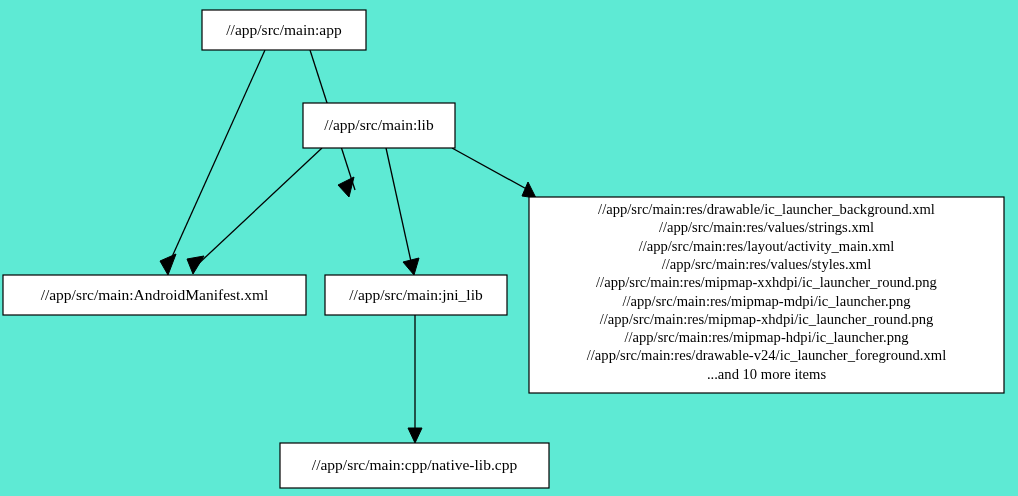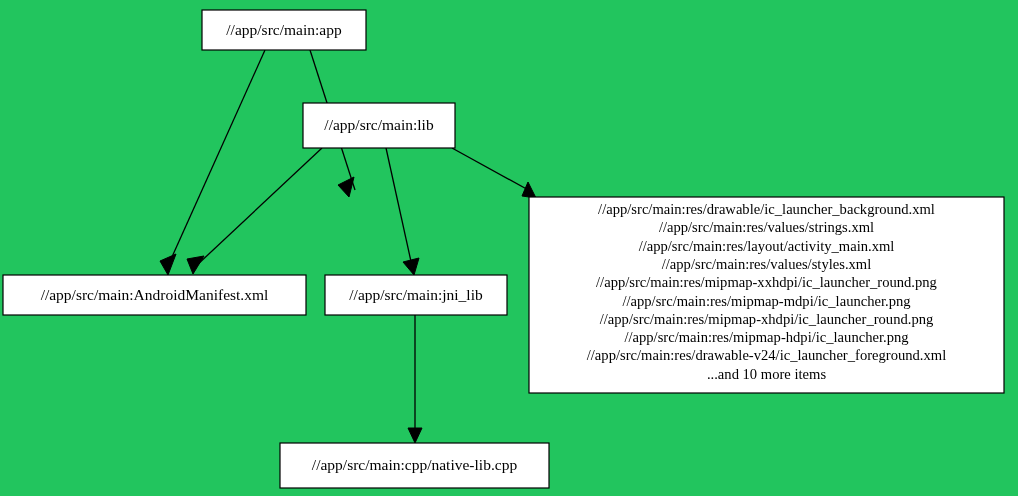--- a/index.html
+++ b/index.html
@@ -10,21 +10,21 @@
   body {
     width: 1018px;
     height: 496px;
     overflow: hidden;
     font-family: "Liberation Serif", "DejaVu Serif", serif;
   }
   #graph {
     position: relative;
     width: 1018px;
     height: 496px;
-    background: #22c55e;
+    background: #5eead4;
   }
   svg.graph-canvas {
     display: block;
     width: 1018px;
     height: 496px;
   }
   .node-box {
     fill: #ffffff;
     stroke: #000000;
     stroke-width: 1.2;

